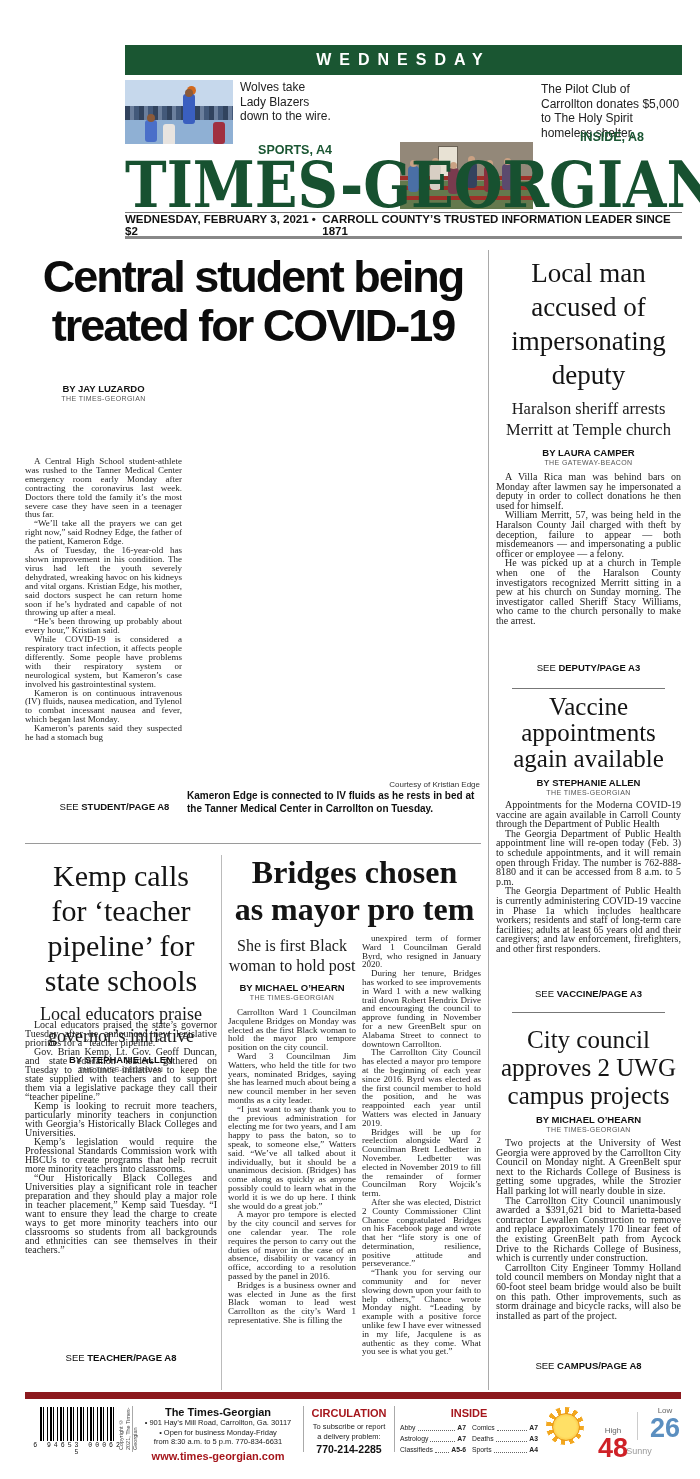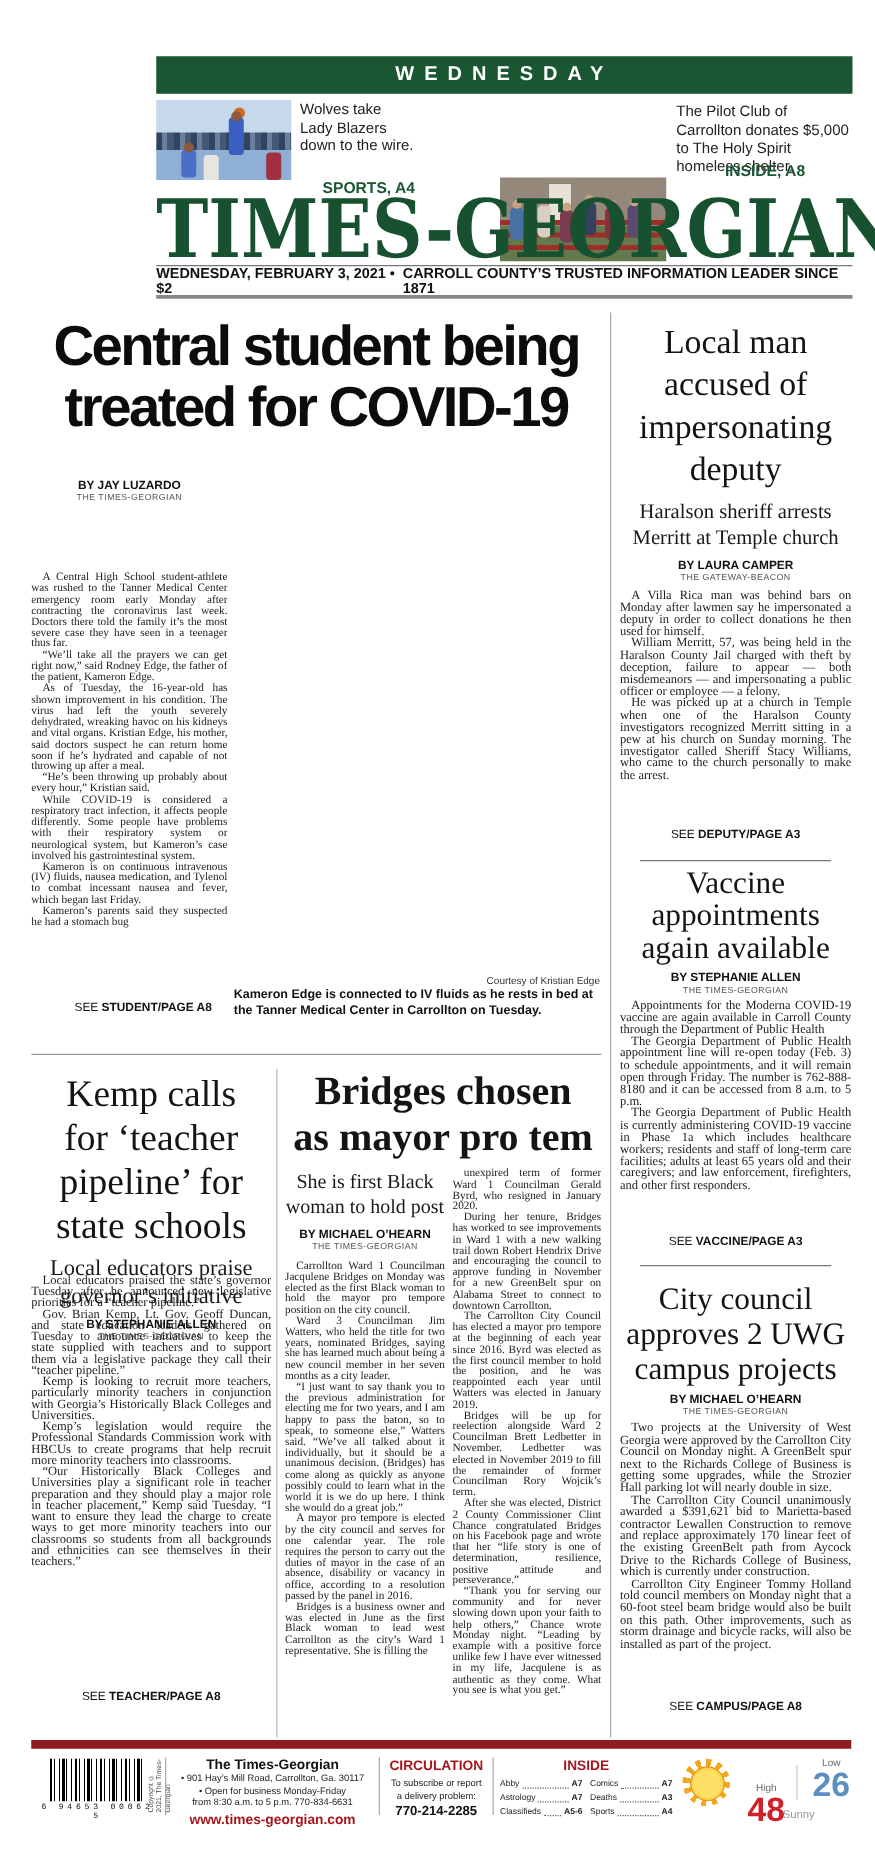--- a/index.html
+++ b/index.html
@@ -163,21 +163,21 @@
     <div class="by">BY JAY LUZARDO</div>
     <div class="org">THE TIMES-GEORGIAN</div>
   </div>
 
   <div class="abs bodycol" style="left:25px;top:409px;width:157px;height:386px;font-size:9px;line-height:8.9px;margin-top:48px;">
     <p>A Central High School student-athlete was rushed to the Tanner Medical Center emergency room early Monday after contracting the coronavirus last week. Doctors there told the family it’s the most severe case they have seen in a teenager thus far.</p>
     <p>“We’ll take all the prayers we can get right now,” said Rodney Edge, the father of the patient, Kameron Edge.</p>
     <p>As of Tuesday, the 16-year-old has shown improvement in his condition. The virus had left the youth severely dehydrated, wreaking havoc on his kidneys and vital organs. Kristian Edge, his mother, said doctors suspect he can return home soon if he’s hydrated and capable of not throwing up after a meal.</p>
     <p>“He’s been throwing up probably about every hour,” Kristian said.</p>
     <p>While COVID-19 is considered a respiratory tract infection, it affects people differently. Some people have problems with their respiratory system or neurological system, but Kameron’s case involved his gastrointestinal system.</p>
-    <p>Kameron is on continuous intravenous (IV) fluids, nausea medication, and Tylenol to combat incessant nausea and fever, which began last Friday.</p>
+    <p>Kameron is on continuous intravenous (IV) fluids, nausea medication, and Tylenol to combat incessant nausea and fever, which began last Monday.</p>
     <p>Kameron’s parents said they suspected he had a stomach bug</p>
   </div>
   <div class="abs jump" style="left:36px;top:801px;width:157px;">
     <span>SEE </span><b>STUDENT/PAGE A8</b>
   </div>
 
   <div class="abs credit" style="left:187px;top:780px;width:293px;">Courtesy of Kristian Edge</div>
   <div class="abs caption" style="left:187px;top:790px;width:293px;">Kameron Edge is connected to IV fluids as he rests in bed at the Tanner Medical Center in Carrollton on Tuesday.</div>
 
   <div class="abs hrule" style="left:25px;top:843px;width:456px;"></div>

